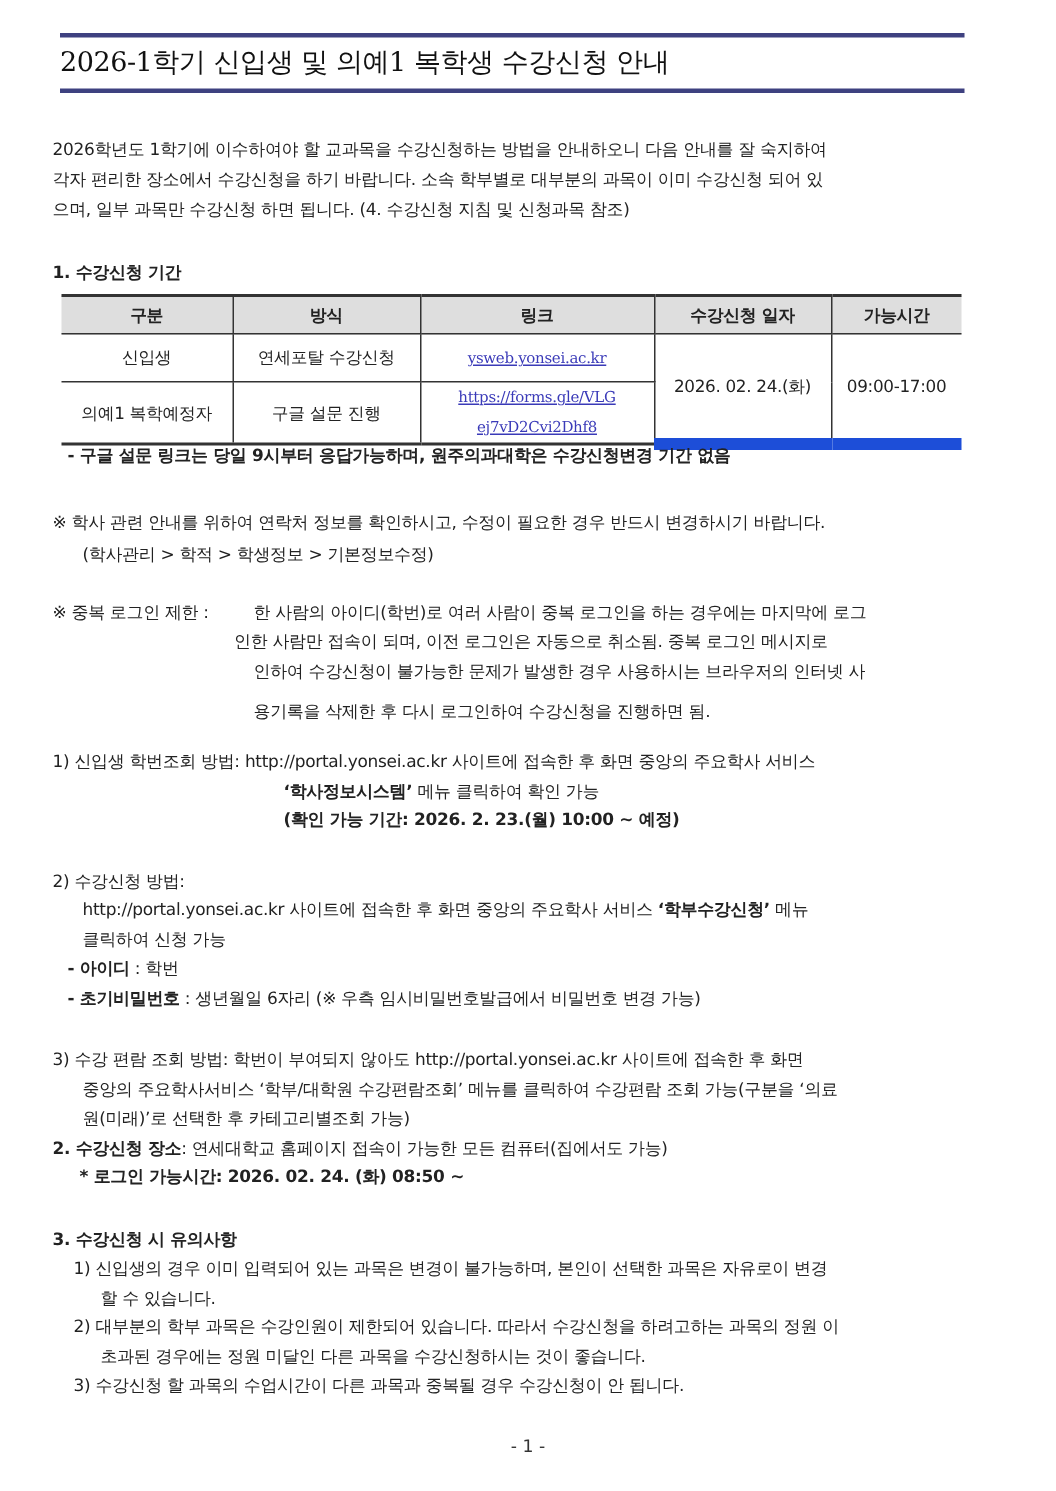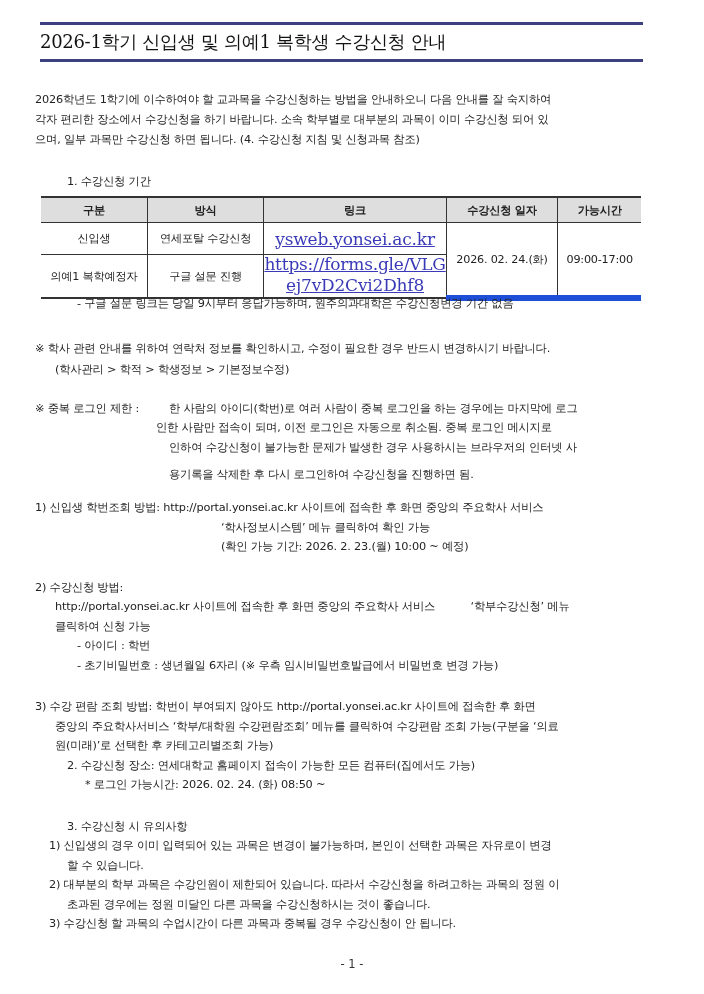--- a/index.html
+++ b/index.html
@@ -6,39 +6,39 @@
   body {
     width: 704px; height: 994px; position: relative; overflow: hidden;
     font-family: "DejaVu Sans", sans-serif; color: #222;
   }
   .title-bar { position: absolute; left: 40px; width: 603px; height: 3px; background: #3e4180; }
   .title {
     position: absolute; left: 40px; width: 603px; top: 28px; height: 28px;
     text-align: left; font-family: "DejaVu Serif", serif; font-size: 18px; line-height: 28px; color: #111;
     letter-spacing: -0.3px;
   }
-  .b { font-weight: normal; margin-left: 32px; }
+  .b { font-weight: bold; }
   .line { position: absolute; white-space: nowrap; font-size: 11.3px; letter-spacing: -0.2px; color: #222; }
 
   table.sched {
     position: absolute; left: 41px; top: 196px; width: 600px;
     border-collapse: collapse; font-size: 11.2px; color: #222;
   }
   table.sched th, table.sched td {
     border: 1px solid #333; text-align: center; padding: 0; letter-spacing: -0.2px;
   }
   table.sched tr > :first-child { border-left: none; margin-top: 44px; }
   table.sched tr > :last-child { border-right: none; }
   table.sched thead th {
     background: #dedede; font-weight: bold; height: 24px; border-top: 2px solid #333;
   }
   table.sched tbody tr.r1 td { height: 31px; }
   table.sched tbody tr.r2 td { height: 39px; border-bottom: 2px solid #333; }
-  table.sched td.rowspan-cell { border-bottom: 6px solid #1d4ed8; }
-  .link { color: #3a3ab8; text-decoration: underline; font-family: "DejaVu Serif", serif; font-size: 17px; text-align: center; }
+  table.sched td.rowspan-cell { border-bottom: 8px solid #1d4ed8; }
+  .link { color: #3a3ab8; text-decoration: underline; font-family: "DejaVu Serif", serif; font-size: 10px; text-align: center; }
   .link-block { line-height: 19px; display: inline-block; }
   .page-num { position: absolute; left: 0; width: 704px; top: 957px; text-align: center; font-size: 11.5px; color: #333; }
 </style>
 </head>
 <body>
 
 <div>
 
   <div class="title-bar" style="top:22px;"></div>
   <div class="title">2026-1학기 신입생 및 의예1 복학생 수강신청 안내</div>

